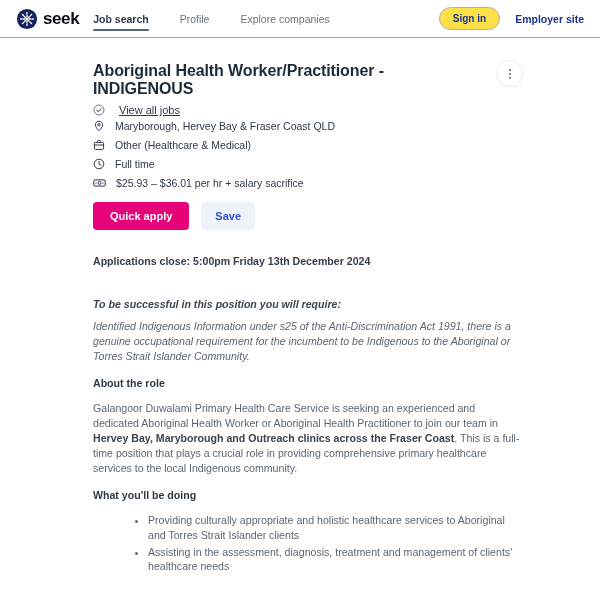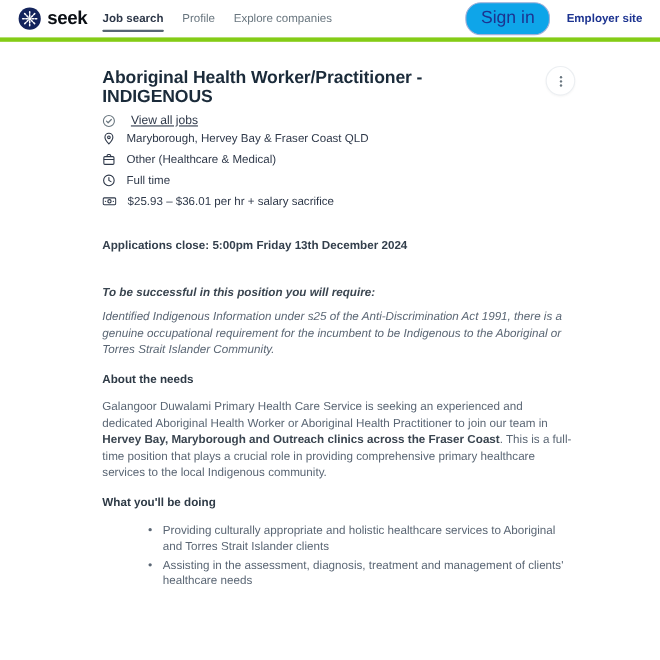--- a/index.html
+++ b/index.html
@@ -1,32 +1,32 @@
 <!DOCTYPE html>
 <html><head>
 <meta charset="utf-8">
 <style>
   * { margin: 0; padding: 0; box-sizing: border-box; }
   html, body { width: 600px; height: 600px; overflow: hidden; background: #fff;
     font-family: "Liberation Sans", "DejaVu Sans", sans-serif; color: #2e3849; }
 
   
   .header { display: flex; align-items: center; height: 38px; padding: 0 16px;
-    border-bottom: 4px solid #84cc16; background: #fff; }
+    border-bottom: 1px solid #84cc16; background: #fff; }
   .logo-wrap { display: flex; align-items: center; gap: 5px; cursor: pointer; }
   .logo-circle { width: 22px; height: 22px; display: block; }
   .brand { font-size: 17px; font-weight: 800; color: #0a0e14; letter-spacing: -0.4px; }
-  .nav { display: flex; align-items: flex-end; gap: 17px; margin-left: 14px; }
+  .nav { display: flex; align-items: flex-end; gap: 31px; margin-left: 14px; }
   .nav-item { font-size: 10.5px; color: #69767f; cursor: pointer; position: relative;
     padding: 11px 0; }
   .nav-item.active { color: #2e3849; font-weight: 700; }
   .nav-item.active::after { content: ""; position: absolute; left: 0; right: 0;
     bottom: 5px; height: 2px; background: #566573; border-radius: 1px; }
   .header-right { margin-left: auto; display: flex; align-items: center; gap: 15px; }
-  .signin-btn { font-size: 16px; font-weight: 400; color: #1c3390; background: #0ea5e9;
+  .signin-btn { font-size: 10px; font-weight: 700; color: #1c3390; background: #fde047;
     border: 1px solid #a3b0d8; border-radius: 14px; padding: 5px 13px; cursor: pointer; }
   .employer-link { font-size: 10.5px; font-weight: 700; color: #1c3390; cursor: pointer; }
 
   
   .main { width: 430px; margin-left: 93px; padding-top: 24px; }
 
   .title-row { display: flex; justify-content: space-between; align-items: flex-start; }
   .job-title { font-size: 16px; font-weight: 700; color: #1b2b3a; letter-spacing: -0.1px; }
   .kebab-btn { width: 27px; height: 27px; border-radius: 50%; border: 1px solid #eceff2;
     background: #fff; display: flex; align-items: center; justify-content: center;
@@ -139,28 +139,32 @@
         <rect x="0.8" y="2.9" width="11.4" height="6.2" rx="1" fill="none" stroke="#2e3849" stroke-width="1"></rect>
         <circle cx="6.5" cy="6" r="1.5" fill="none" stroke="#2e3849" stroke-width="1"></circle>
         <line x1="2.9" y1="6" x2="3" y2="6" stroke="#2e3849" stroke-width="1.2" stroke-linecap="round"></line>
         <line x1="10" y1="6" x2="10.1" y2="6" stroke="#2e3849" stroke-width="1.2" stroke-linecap="round"></line>
       </svg>
       <span>$25.93 – $36.01 per hr + salary sacrifice</span>
     </div>
   </div>
 
 
+  <div class="btn-row">
+    <button class="quick-apply">Quick apply</button>
+    <button class="save-btn">Save</button>
+  </div>
 
   <div class="description">
     <div class="closing">Applications close: 5:00pm Friday 13th December 2024</div>
 
     <div class="intro-heading">To be successful in this position you will require:</div>
     <div class="intro-body">Identified Indigenous Information under s25 of the Anti-Discrimination Act 1991, there is a genuine occupational requirement for the incumbent to be Indigenous to the Aboriginal or Torres Strait Islander Community.</div>
 
-    <div class="section-heading">About the needs</div>
+    <div class="section-heading">About the role</div>
     <div class="para"><span>Galangoor Duwalami Primary Health Care Service is seeking an experienced and dedicated Aboriginal Health Worker or Aboriginal Health Practitioner to join our team in </span><b>Hervey Bay, Maryborough and Outreach clinics across the Fraser Coast</b><span>. This is a full-time position that plays a crucial role in providing comprehensive primary healthcare services to the local Indigenous community.</span></div>
 
     <div class="section-heading">What you'll be doing</div>
     <ul class="bullets">
         <li>Providing culturally appropriate and holistic healthcare services to Aboriginal and Torres Strait Islander clients</li>
         <li>Assisting in the assessment, diagnosis, treatment and management of clients' healthcare needs</li>
       </ul>
 
   </div>
 </div>

